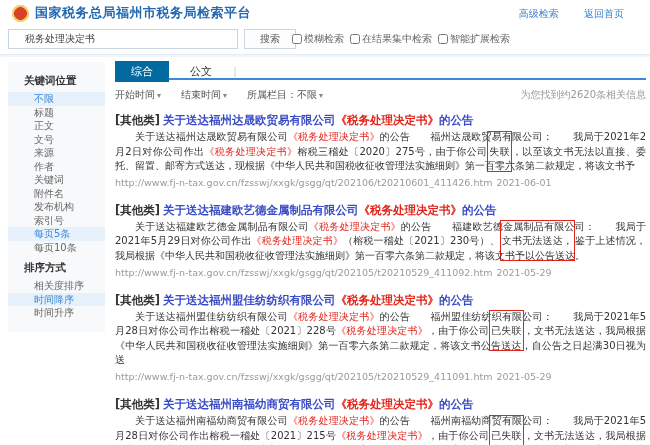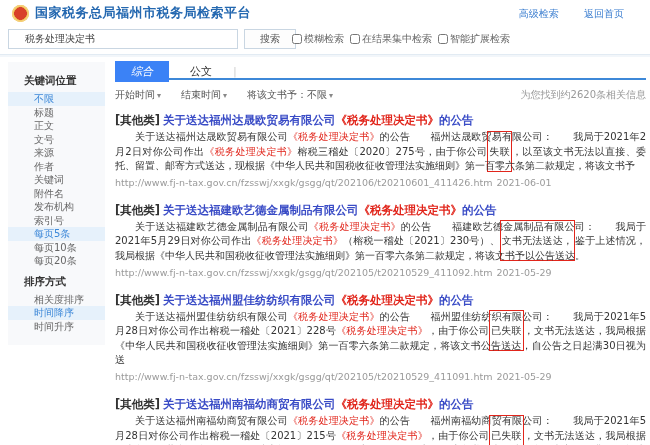--- a/index.html
+++ b/index.html
@@ -36,21 +36,21 @@
   .top-divider { position:absolute; top:54px; left:0; right:0; height:3px; background:#f2f6fa; border-top:1px solid #e2ebf3; }
   
   .sidebar { position:absolute; left:8px; top:62px; width:97px; background:#f8f9fb; padding:5px 0 12px 0; }
   .sb-group-title { font-size:10.5px; font-weight:bold; color:#333; padding:7px 0 4px 16px; }
   .sb-item { font-size:10px; color:#666; padding:2px 0 2px 26px; line-height:9.5px; height:13.5px; cursor:pointer; }
   .sb-item.selected { color:#3d88d8; background:#e6f1fb; }
   
   .main { position:absolute; left:115px; top:60px; right:4px; }
   .tabs { border-bottom:2px solid #3d88d8; height:20px; }
   .tab { display:inline-block; font-size:11px; padding:3px 16px 3px 16px; color:#333; cursor:pointer; }
-  .tab.selected { background:#3b82f6; color:#fff;font-style:italic; }
+  .tab.selected { background:#0369a1; color:#fff; }
   .tab-sep { color:#ccc; font-size:10px; }
   .filter-row { display:flex; align-items:center; margin-top:8px; font-size:10px; color:#555; }
   .filter-item { margin-right:20px; cursor:pointer; }
   .arrow { font-size:8px; color:#888; margin-left:2px; }
   .result-count { margin-left:auto; color:#999; font-size:10px; }
   
   .results { margin-top:11px; }
   .result { margin-bottom:15px; }
   .r-title { font-size:11.5px; font-weight:bold; line-height:14px; }
   .r-cat { color:#333; margin-right:3px; }
@@ -105,39 +105,38 @@
     <div class="sb-item">文号</div>
     <div class="sb-item">来源</div>
     <div class="sb-item">作者</div>
     <div class="sb-item">关键词</div>
     <div class="sb-item">附件名</div>
     <div class="sb-item">发布机构</div>
     <div class="sb-item">索引号</div>
 
     <div class="sb-item selected">每页5条</div>
     <div class="sb-item">每页10条</div>
-    <div class="sb-item">每页20条</div>
 
     <div class="sb-group-title">排序方式</div>
     <div class="sb-item">相关度排序</div>
     <div class="sb-item selected">时间降序</div>
     <div class="sb-item">时间升序</div>
   </div>
 
   <div class="main">
     <div class="tabs">
       <span class="tab selected">综合</span>
       <span class="tab">公文</span>
       <span class="tab-sep">|</span>
     </div>
 
     <div class="filter-row">
       <span class="filter-item"><span>开始时间</span><span class="arrow">▾</span></span>
       <span class="filter-item"><span>结束时间</span><span class="arrow">▾</span></span>
-      <span class="filter-item"><span>将该文书予：不限</span><span class="arrow">▾</span></span>
+      <span class="filter-item"><span>所属栏目：不限</span><span class="arrow">▾</span></span>
       <span class="result-count">为您找到约2620条相关信息</span>
     </div>
 
     <div class="results">
 
       <div class="result">
         <div class="r-title">
           <span class="r-cat">[其他类]</span><span class="r-link"><span>关于送达福州达晟欧贸易有限公司</span><span class="hl">《税务处理决定书》</span><span>的公告</span></span>
         </div>
         <div class="r-body"><span>关于送达福州达晟欧贸易有限公司</span><span class="hl">《税务处理决定书》</span><span>的公告　　福州达晟欧贸易有限公司：　　我局于2021年2月2日对你公司作出</span><span class="hl">《税务处理决定书》</span><span>榕税三稽处〔2020〕275号，由于你公司</span><span class="boxed">失联</span><span>，以至该文书无法以直接、委托、留置、邮寄方式送达，现根据《中华人民共和国税收征收管理法实施细则》第一百零六条第二款规定，将该文书予</span></div>

